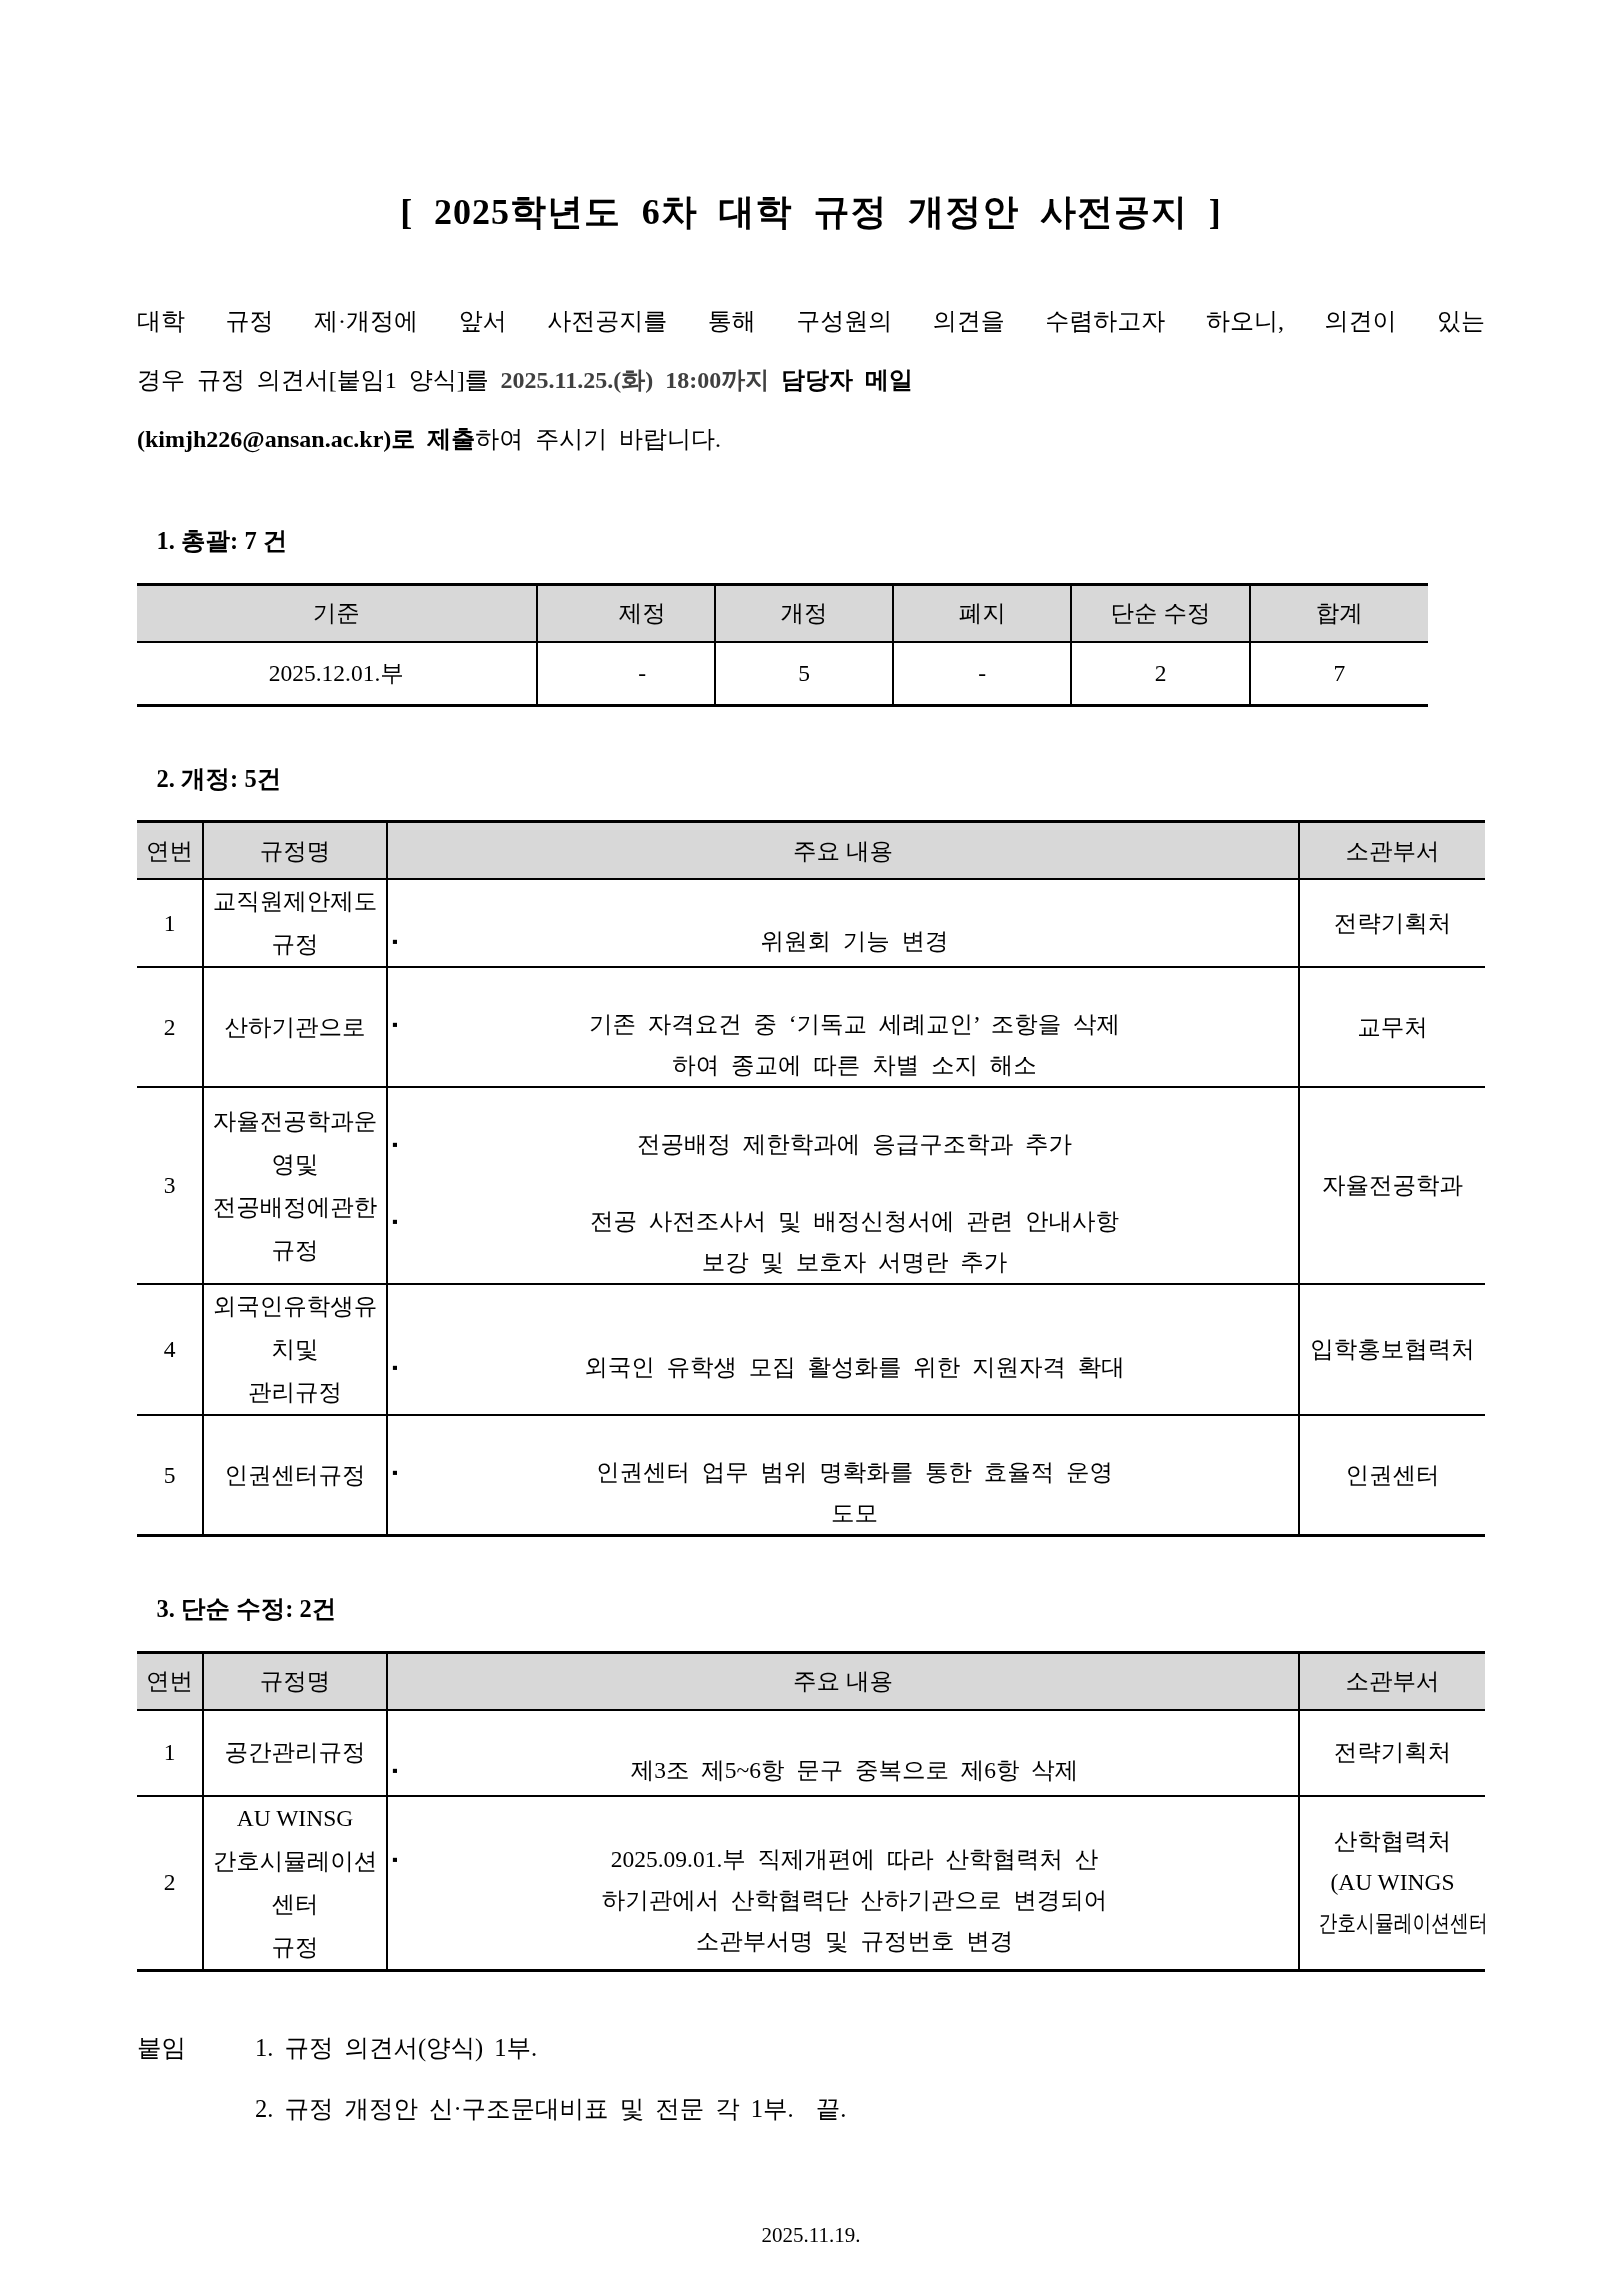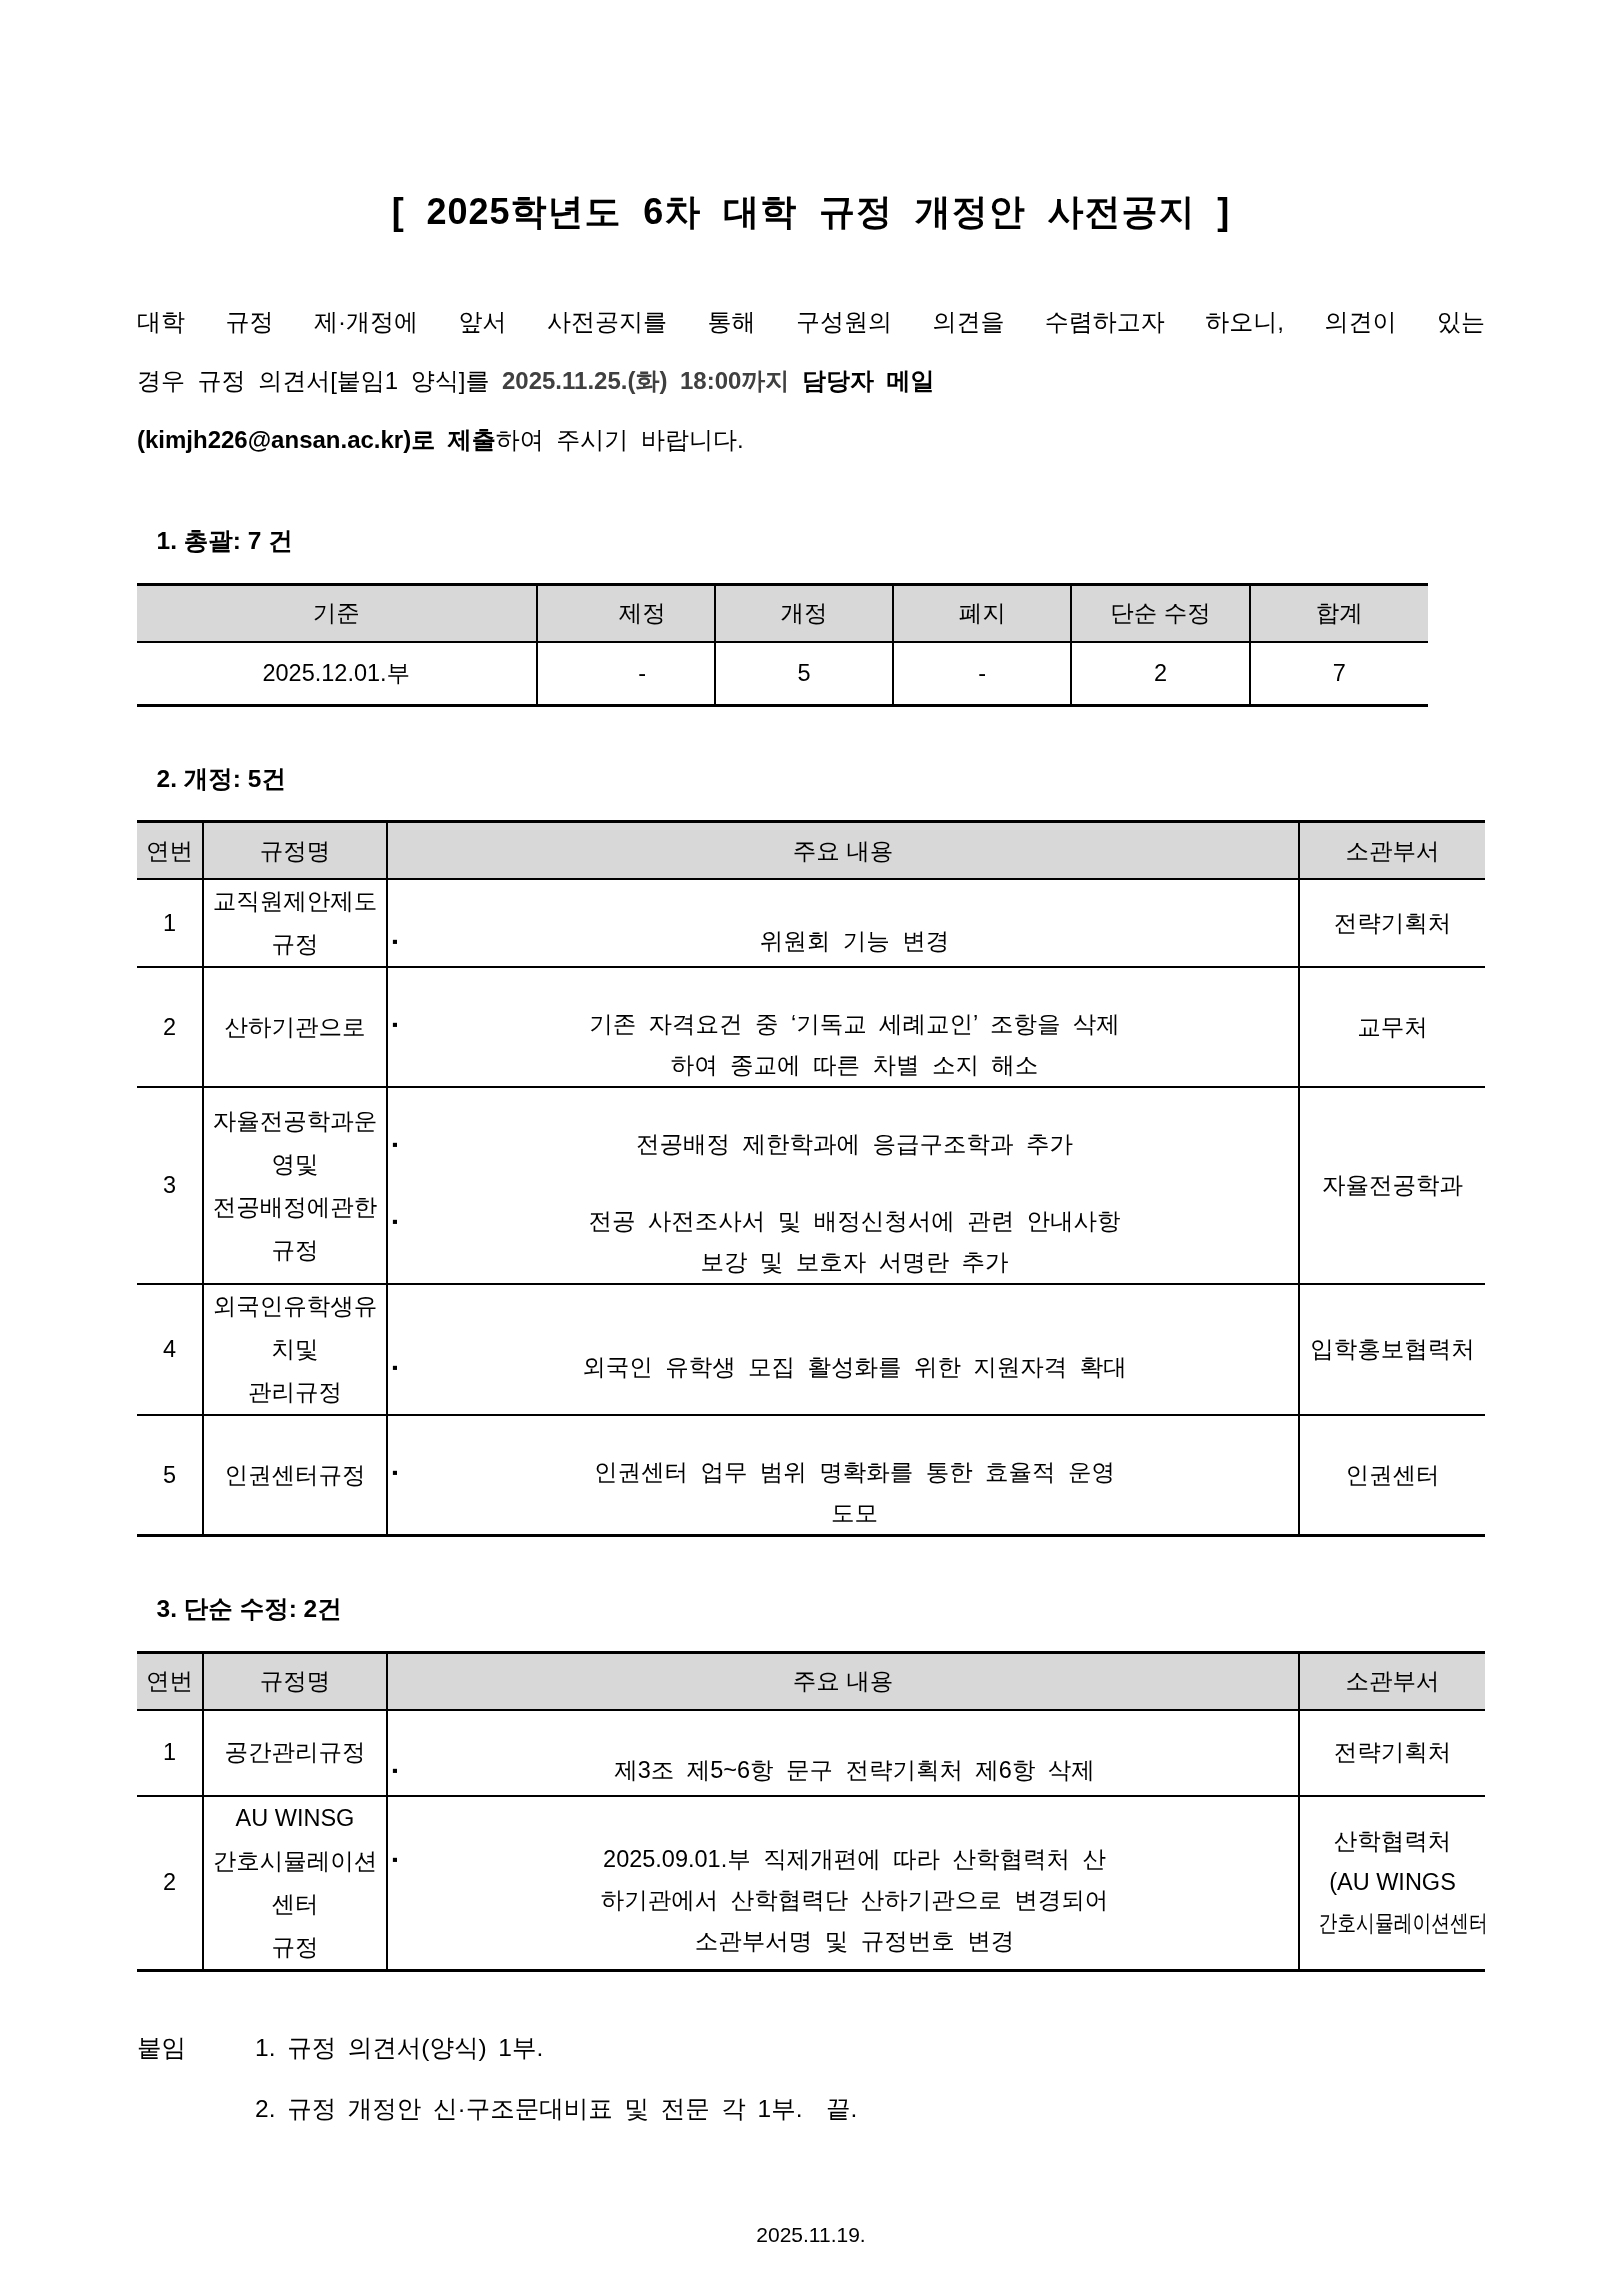--- a/index.html
+++ b/index.html
@@ -1,18 +1,18 @@
 <!DOCTYPE html>
 <html><head>
 <meta charset="utf-8">
 <style>
   html,body { margin:0; padding:0; background:#ffffff; }
   .page {
     width:1620px; height:2291px; background:#ffffff; color:#000;
-    font-family:Liberation Sans, sans-serif;
+    font-family:Liberation Serif, serif;
     box-sizing:border-box; padding:188px 135px 0 137px;
     position:relative; overflow:hidden;
   }
 
   .doc-title {
     text-align:center; font-size:36px; font-weight:bold;
     word-spacing:10.8px; letter-spacing:1px;
   }
 
   .notice { margin-top:55px; font-size:24px; line-height:59px; }
@@ -189,21 +189,21 @@
         <th>규정명</th>
         <th>주요 내용</th>
         <th>소관부서</th>
       </tr>
     </thead>
     <tbody>
       <tr style="height:86px">
         <td>1</td>
         <td class="name-cell">공간관리규정</td>
         <td class="content-cell">
-          <div class="item">제3조 제5~6항 문구 전략기획처 제6항 삭제</div>
+          <div class="item">제3조 제5~6항 문구 중복으로 제6항 삭제</div>
         </td>
         <td class="dept-cell">전략기획처</td>
       </tr>
       <tr style="height:159px">
         <td>2</td>
         <td class="name-cell">AU WINSG
 간호시뮬레이션센터
 규정</td>
         <td class="content-cell">
           <div class="item">2025.09.01.부 직제개편에 따라 산학협력처 산

